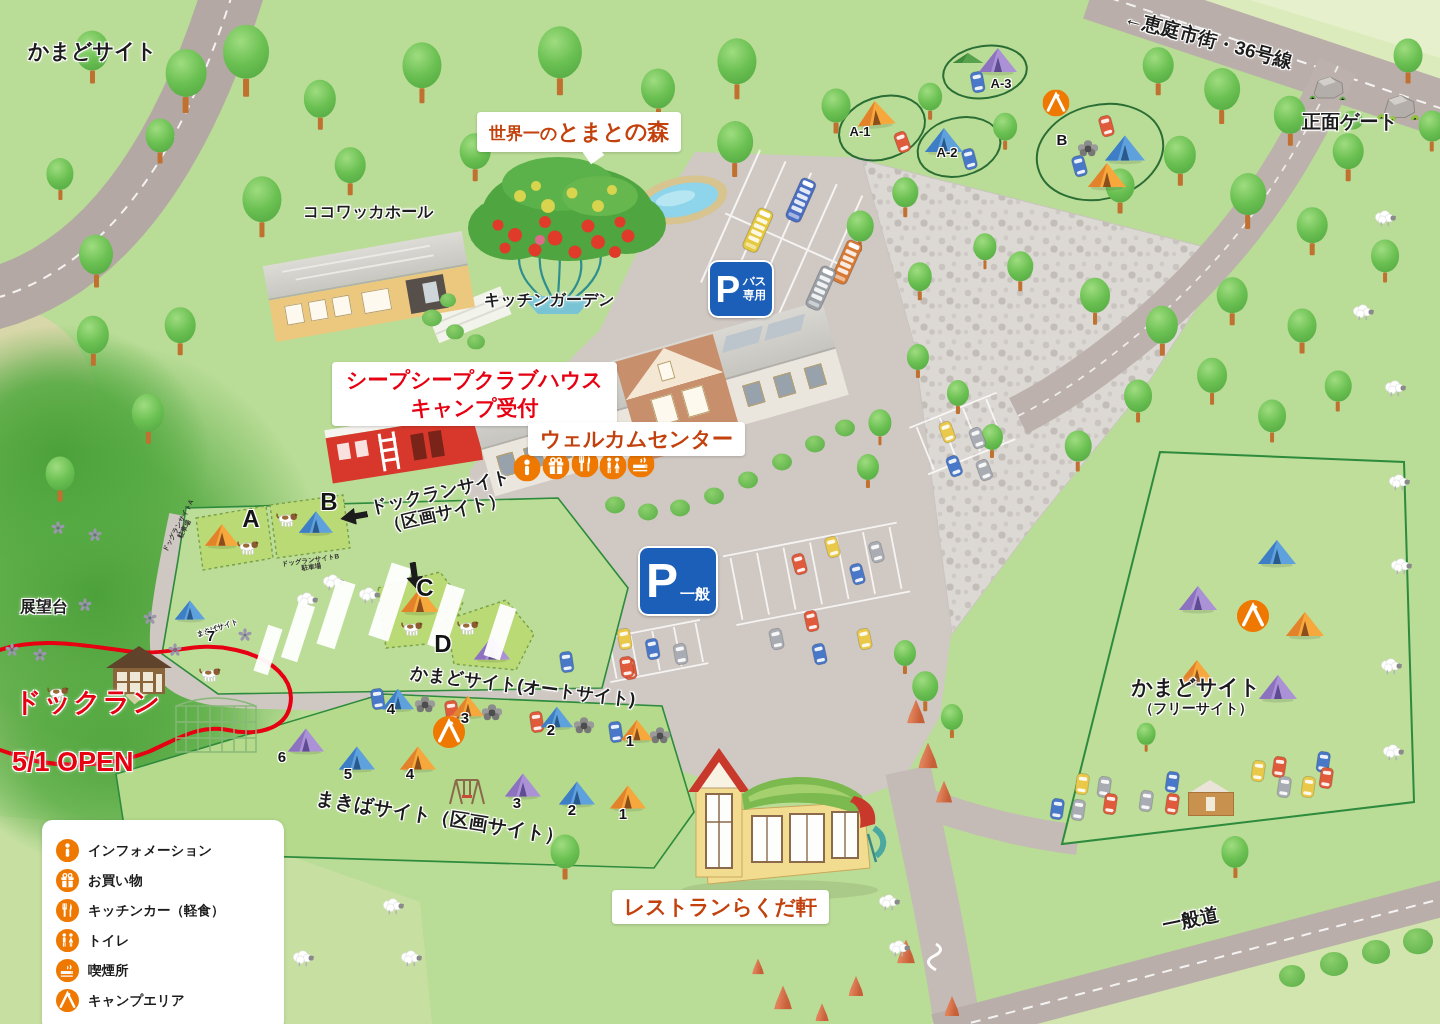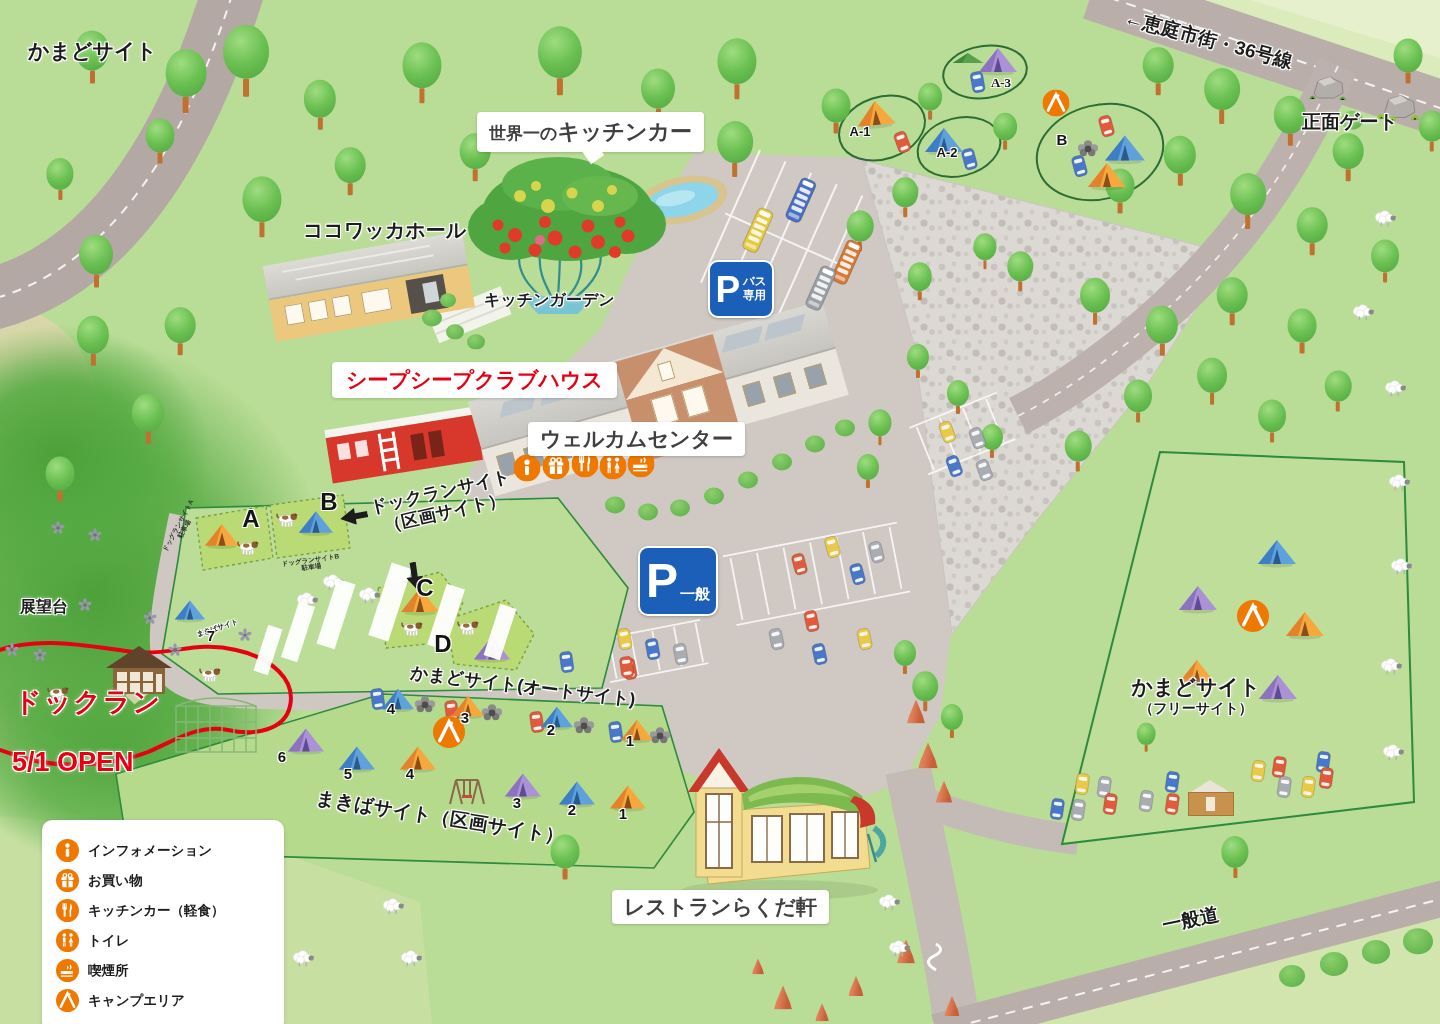--- a/index.html
+++ b/index.html
@@ -11,21 +11,21 @@
   .tree{position:absolute;display:flex;flex-direction:column;align-items:center;transform:translate(-50%,-52%);}
   .crown{border-radius:50%;background:radial-gradient(circle at 38% 30%,#9fdc80 0%,#6cc153 48%,#4ea43e 100%);}
   .trunk{background:#c0702f;border-radius:1px;}
   .bushc{position:absolute;border-radius:50%;background:radial-gradient(circle at 38% 30%,#8cd06c,#57ac45);transform:translate(-50%,-50%);}
   .cone{position:absolute;transform:translate(-50%,-60%);background:linear-gradient(100deg,#e0815a 30%,#c75f38 75%);
         clip-path:polygon(50% 0%,88% 68%,100% 100%,0% 100%,12% 68%);}
   .lbl{position:absolute;font-weight:800;color:#1c1c1c;white-space:nowrap;line-height:1.22;
        text-shadow:-1px -1px 0 #fff,1px -1px 0 #fff,-1px 1px 0 #fff,1px 1px 0 #fff,0 0 4px #fff;}
   .box{position:absolute;background:#fff;border-radius:4px;padding:3px 12px;font-weight:800;
        box-shadow:0 1px 3px rgba(0,0,0,.18);white-space:nowrap;}
-  .green{color:#404040;}
+  .green{color:#c2410c;}
   .red{color:#e60012;}
   .mk{position:absolute;font-weight:800;color:#141414;transform:translate(-50%,-50%);
       text-shadow:-1px -1px 0 #fff,1px -1px 0 #fff,-1px 1px 0 #fff,1px 1px 0 #fff;}
   .bld{position:absolute;}
   .win{display:inline-block;background:#fdf9ee;border:1px solid #b9a06a;}
   #legend{position:absolute;left:42px;top:820px;width:214px;background:#fff;border-radius:10px;
           padding:12px 14px;box-shadow:0 1px 4px rgba(0,0,0,.15);}
   .lrow{display:flex;align-items:center;gap:9px;margin:7px 0;}
   .lrow .txt{font-weight:800;font-size:13.5px;color:#1c1c1c;white-space:nowrap;}
   .icn{display:inline-block;line-height:0;}
@@ -1457,31 +1457,32 @@
           <rect x="5" y="17.2" width="12.5" height="1.3" fill="#fff"></rect>
           <path d="M14.6,10.6 q2,-2 0,-4.2 M11.8,10.6 q1.4,-1.6 0,-3" stroke="#fff" stroke-width="1.3" fill="none"></path>
         </svg></div>
     </div>
 
 <div class="layer" id="labels">
   <div class="lbl" style="left:28px;top:38px;font-size:21px">かまどサイト</div>
   <div class="lbl" style="left:1128px;top:6px;font-size:19px;transform:rotate(15deg);transform-origin:0 0">←恵庭市街・36号線</div>
   <div class="lbl" style="left:1302px;top:110px;font-size:19px">正面ゲート</div>
   <div class="lbl" style="left:1162px;top:908px;font-size:19px;transform:rotate(-12deg)">一般道</div>
-  <div class="lbl" style="left:303px;top:218px;font-size:20px">ココワッカホール</div>
+  <div class="lbl" style="left:303px;top:202px;font-size:16px">ココワッカホール</div>
   <div class="lbl" style="left:484px;top:290px;font-size:16px">キッチンガーデン</div>
   <div class="lbl" style="left:20px;top:597px;font-size:16px">展望台</div>
 
   <div class="box" style="left:477px;top:112px;padding:5px 12px">
-    <span class="green" style="font-size:17px">世界一の</span><span class="green" style="font-size:22px">キッチンカー</span>
+    <span class="green" style="font-size:17px">世界一の</span><span class="green" style="font-size:22px">とまとの森</span>
     <div style="position:absolute;left:108px;bottom:-9px;width:16px;height:16px;background:#fff;transform:rotate(55deg)"></div>
   </div>
 
   <div class="box" style="left:332px;top:362px;text-align:center;padding:4px 14px">
     <div class="red" style="font-size:21px">シープシープクラブハウス</div>
+    <div class="red" style="font-size:21px">キャンプ受付</div>
   </div>
 
   <div class="box green" style="left:528px;top:422px;font-size:21px">ウェルカムセンター</div>
   <div class="box green" style="left:612px;top:890px;font-size:21px">レストランらくだ軒</div>
 
 
   <div class="lbl" style="left:368px;top:498px;text-align:center;transform:rotate(-13deg);transform-origin:0 0">
     <div style="font-size:17.5px">ドックランサイト</div>
     <div style="font-size:17.5px">（区画サイト）</div>
   </div>
@@ -1512,21 +1513,21 @@
   <div class="psign" style="left:708px;top:260px;width:62px;height:54px;gap:3px">
     <span style="font-size:37px;font-weight:800;line-height:1">P</span>
     <span style="font-size:11.5px;font-weight:800;line-height:1.2"><span>バス</span><br><span>専用</span></span>
   </div>
   <div class="psign" style="left:638px;top:546px;width:76px;height:66px;gap:2px">
     <span style="font-size:48px;font-weight:800;line-height:1">P</span>
     <span style="font-size:15px;font-weight:800;align-self:flex-end;margin-bottom:10px">一般</span>
   </div>
 <span class="mk" style="left: 860px; top: 131px; font-size: 13px;">A-1</span>
       <span class="mk" style="left: 947px; top: 152px; font-size: 13px;">A-2</span>
-      <span class="mk" style="left: 1001px; top: 83px; font-size: 13px; font-family: Liberation Serif, serif;">A-3</span>
+      <span class="mk" style="left: 1001px; top: 83px; font-size: 13px;">A-3</span>
       <span class="mk" style="left: 1062px; top: 139px; font-size: 15px;">B</span>
       <span class="mk" style="left: 251px; top: 519px; font-size: 24px;">A</span>
       <span class="mk" style="left: 329px; top: 502px; font-size: 24px;">B</span>
       <span class="mk" style="left: 425px; top: 588px; font-size: 24px;">C</span>
       <span class="mk" style="left: 443px; top: 644px; font-size: 24px;">D</span>
       <span class="mk" style="left: 391px; top: 708px; font-size: 15px;">4</span>
       <span class="mk" style="left: 465px; top: 717px; font-size: 15px;">3</span>
       <span class="mk" style="left: 551px; top: 729px; font-size: 15px;">2</span>
       <span class="mk" style="left: 630px; top: 740px; font-size: 15px;">1</span>
       <span class="mk" style="left: 211px; top: 635px; font-size: 15px;">7</span>

